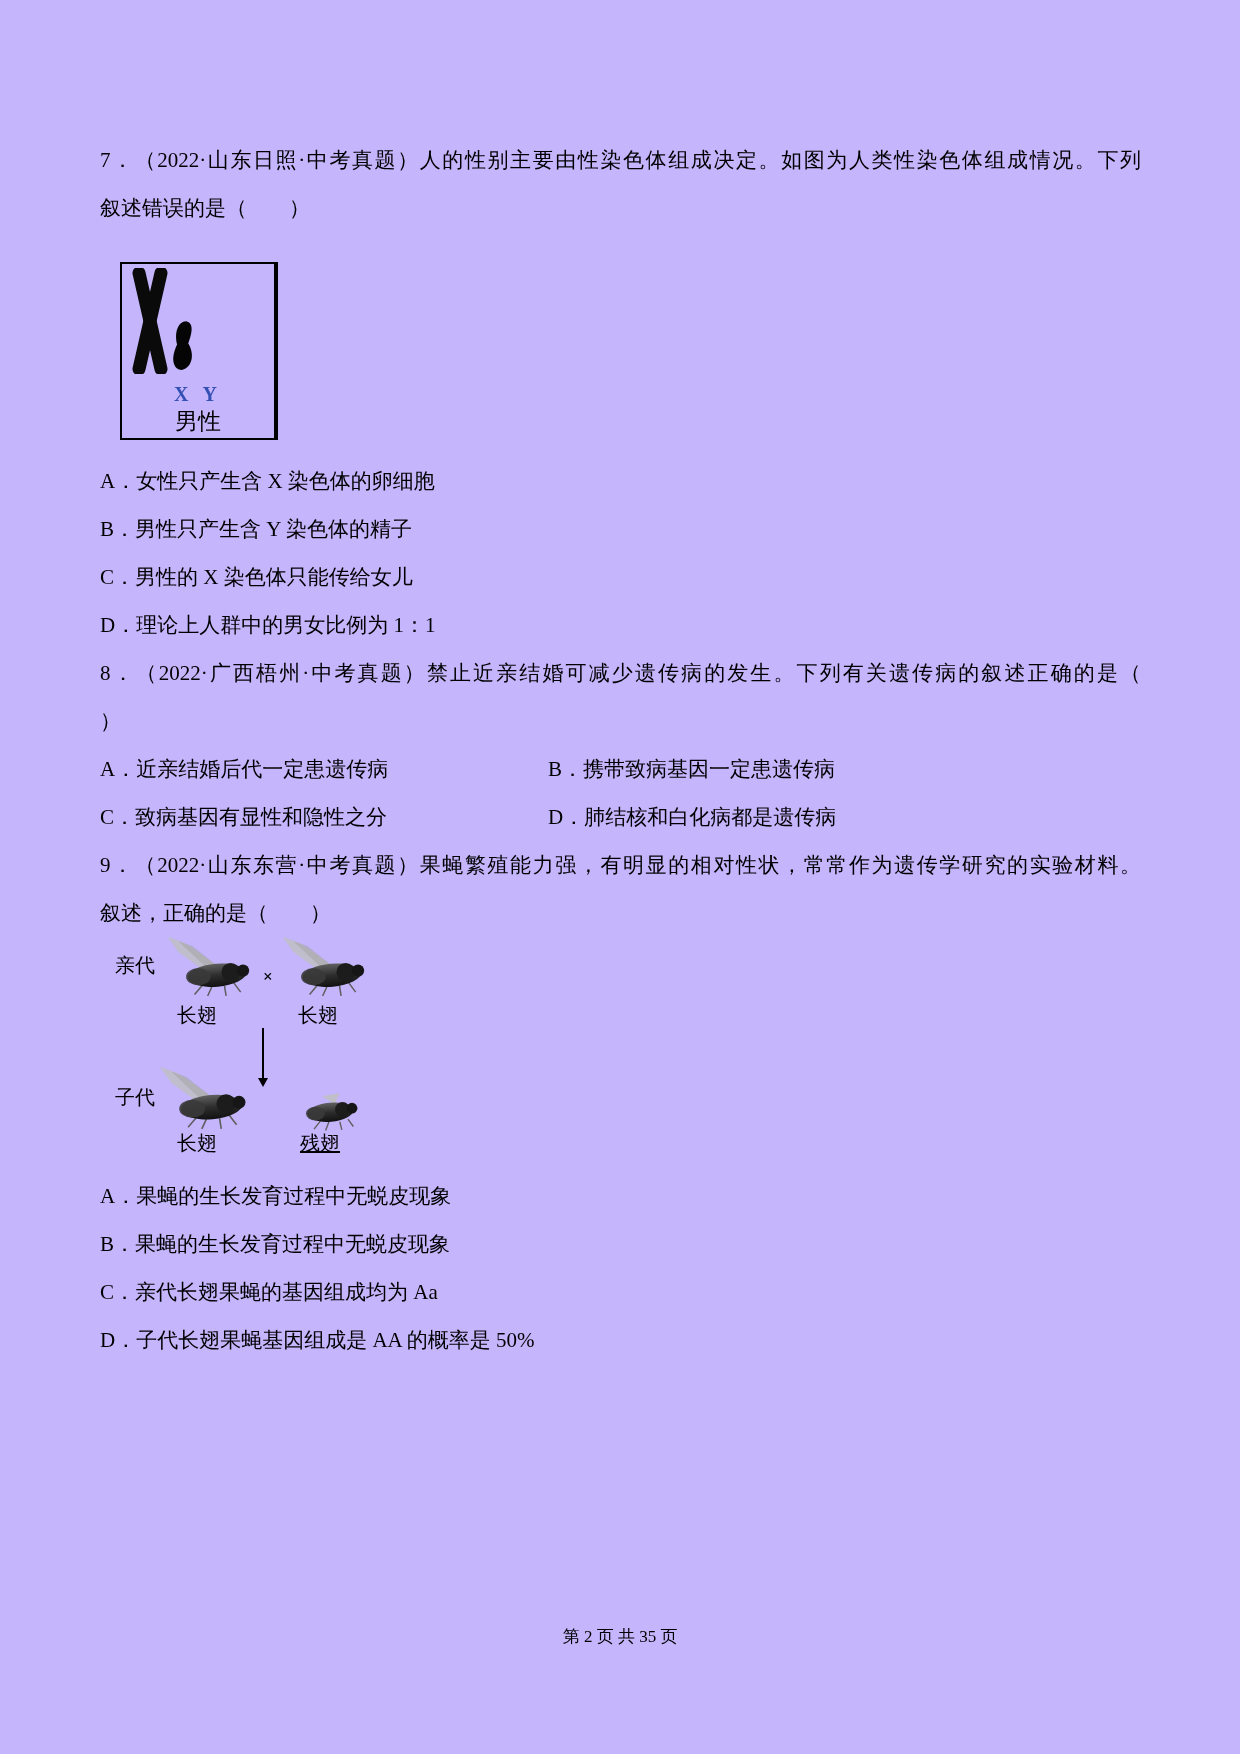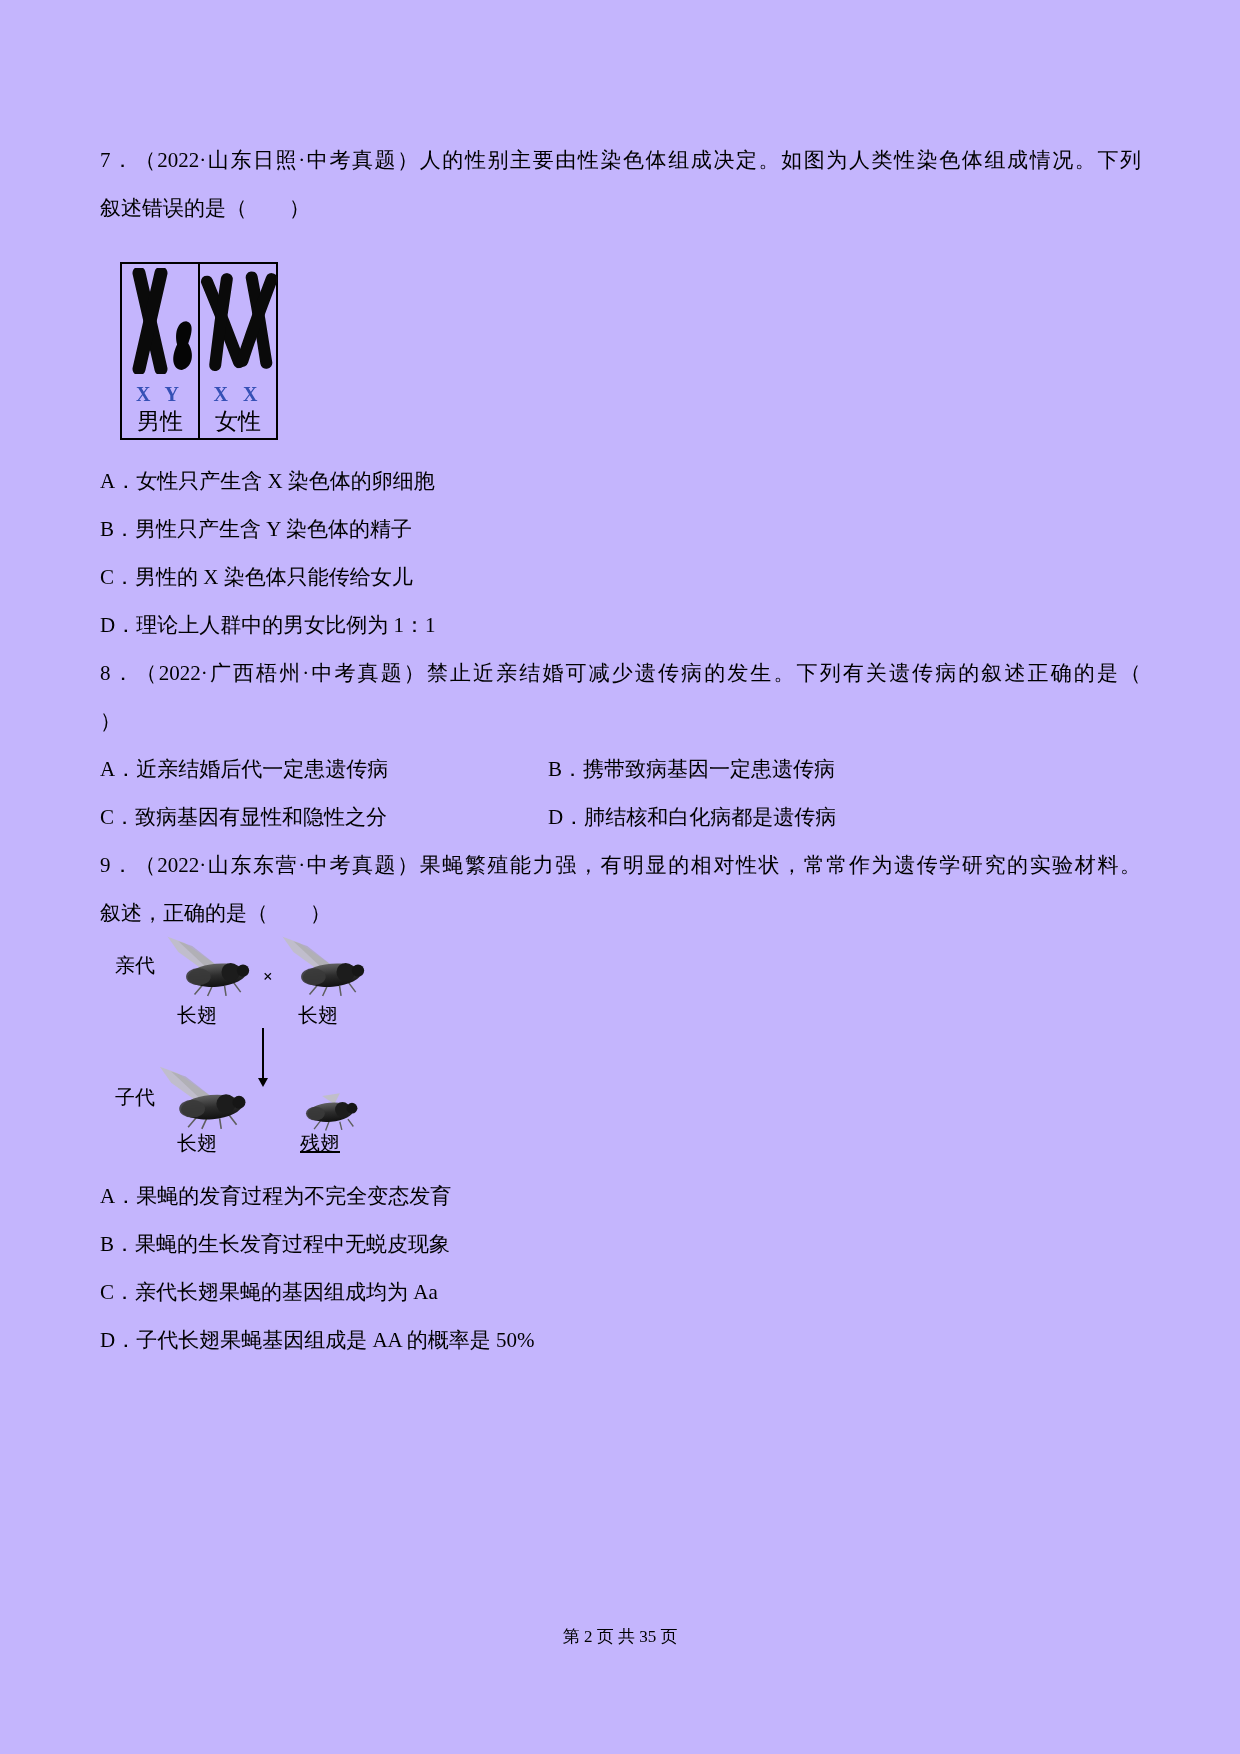--- a/index.html
+++ b/index.html
@@ -121,34 +121,20 @@
             <path d="M12,5 Q23,53 34,101" stroke="#0a0a0a" stroke-width="13" stroke-linecap="round" fill="none"></path>
             <path d="M34,5 Q23,53 12,101" stroke="#0a0a0a" stroke-width="13" stroke-linecap="round" fill="none"></path>
           </svg>
           <svg class="chr-y" width="28" height="56" viewBox="0 0 28 56">
             <path d="M15,3 C23,4 22,14 19,25 C26,34 26,48 15,52 C5,52 3,40 8,27 C4,15 7,4 15,3 Z" fill="#050505" transform="rotate(5 14 28)"></path>
           </svg>
         </div>
         <div class="xy-label">X Y</div>
         <div class="sex-caption">男性</div>
       </div>
-      <div class="fig1-cell">
-        <div class="chromo-area">
-          <svg class="chr-x1" width="40" height="96" viewBox="0 0 40 96">
-            <path d="M10,6 Q22,48 32,90" stroke="#0a0a0a" stroke-width="12" stroke-linecap="round" fill="none"></path>
-            <path d="M30,6 Q18,48 8,90" stroke="#0a0a0a" stroke-width="12" stroke-linecap="round" fill="none"></path>
-          </svg>
-          <svg class="chr-x2" width="40" height="96" viewBox="0 0 40 96">
-            <path d="M10,6 Q22,48 32,90" stroke="#0a0a0a" stroke-width="12" stroke-linecap="round" fill="none"></path>
-            <path d="M30,6 Q18,48 8,90" stroke="#0a0a0a" stroke-width="12" stroke-linecap="round" fill="none"></path>
-          </svg>
-        </div>
-        <div class="xy-label">X X</div>
-        <div class="sex-caption">女性</div>
-      </div>
     </div>
 
     <div class="tline opt-first">A．女性只产生含 X 染色体的卵细胞</div>
     <div class="tline">B．男性只产生含 Y 染色体的精子</div>
     <div class="tline">C．男性的 X 染色体只能传给女儿</div>
     <div class="tline">D．理论上人群中的男女比例为 1：1</div>
 
     <div class="tline jline">8．（2022·广西梧州·中考真题）禁止近亲结婚可减少遗传病的发生。下列有关遗传病的叙述正确的是（</div>
     <div class="tline">）</div>
     <div class="optrow">
@@ -179,21 +165,21 @@
       <svg class="fly3" width="105" height="68" viewBox="0 0 130 84">
           <use href="#fly-long"></use>
         </svg>
       <svg class="fly4" width="88" height="57" viewBox="0 0 130 84">
           <use href="#fly-short"></use>
         </svg>
       <div class="f2-label ph3">长翅</div>
       <div class="f2-label ph4">残翅</div>
     </div>
 
-    <div class="tline opt-first">A．果蝇的发育过程为不完全变态发育</div>
+    <div class="tline opt-first">A．果蝇的生长发育过程中无蜕皮现象</div>
     <div class="tline">B．果蝇的生长发育过程中无蜕皮现象</div>
     <div class="tline">C．亲代长翅果蝇的基因组成均为 Aa</div>
     <div class="tline">D．子代长翅果蝇基因组成是 AA 的概率是 50%</div>
 
 
   </div>
 
   <div class="footer">第 2 页 共 35 页</div>
 </div>
 

